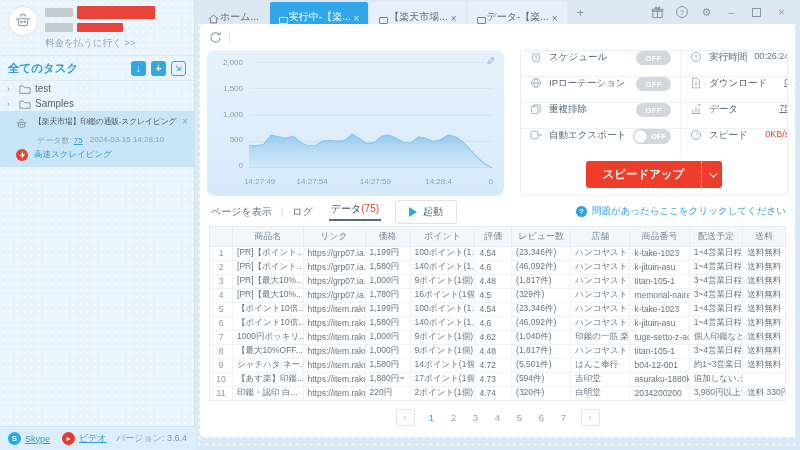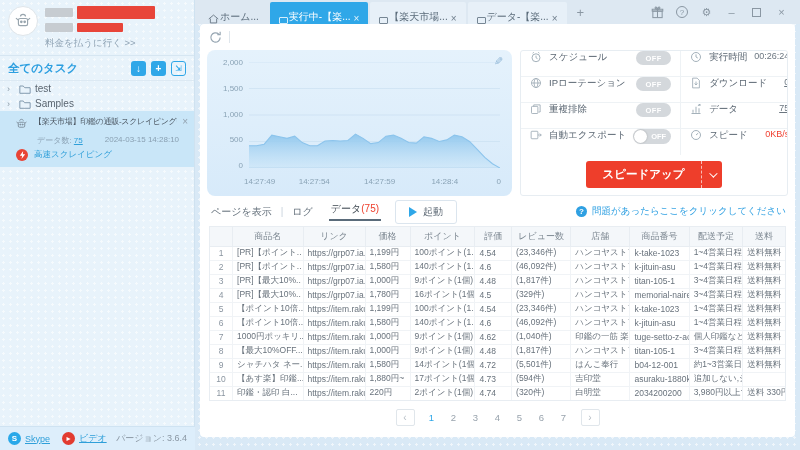--- a/index.html
+++ b/index.html
@@ -38,21 +38,21 @@
   .chev { font-size:9px; color:#8b9aa6; width:8px; display:inline-block; }
   .chev.open { transform:rotate(90deg); }
   .folder-ico { color:#7d96aa; display:flex; }
   .folder-row.selected { background:linear-gradient(180deg,#55b8ef,#2aa1e6); color:#fff; height:16px; }
   .folder-row.selected .chev, .folder-row.selected .folder-ico { color:#fff; }
   .task-item { background:#c9e6f8; padding:5px 6px 6px 14px; }
   .task-title-row { display:flex; align-items:flex-start; gap:5px; }
   .robot-ico { color:#7e8e9c; flex:none; margin-top:1px; }
   .task-title { flex:1; font-size:8px; color:#4a5560; white-space:nowrap; overflow:hidden; letter-spacing:-0.3px; }
   .task-close { color:#93a3b0; font-size:10px; flex:none; cursor:default; }
-  .task-meta { margin:2px 0 3px 23px; font-size:8px; color:#8aa0b2; display:flex; gap:22px; white-space:nowrap; }
+  .task-meta { margin:2px 0 3px 23px; font-size:8px; color:#8aa0b2; display:flex; gap:7px; white-space:nowrap; }
   .task-count { color:#2f9fd9; text-decoration:underline; }
   .task-badge { margin-left:2px; display:flex; align-items:center; gap:6px; }
   .fast-ico { width:12px; height:12px; border-radius:50%; background:#e84335; display:flex;
               align-items:center; justify-content:center; flex:none; }
   .badge-label { color:#2f9fd9; font-size:8.5px;font-family:Liberation Serif, serif; }
   .sidebar-footer { position:absolute; left:0; bottom:0; width:195px; height:24px;
                     border-top:1px solid #cfe3f2; background:#ddeefb; display:flex;
                     align-items:center; gap:4px; padding:0 8px; font-size:9px; }
   .round-ico { width:13px; height:13px; border-radius:50%; color:#fff; font-size:8px; font-weight:bold;
                display:flex; align-items:center; justify-content:center; flex:none; }
@@ -77,21 +77,21 @@
   .q-circle { width:12px; height:12px; border:1.1px solid #8a97a3; border-radius:50%; font-size:8px;
               display:flex; align-items:center; justify-content:center; }
   .max-box { width:9px; height:9px; border:1.1px solid #8a97a3; }
 
   
   .main-panel { position:absolute; left:200px; top:24px; right:5px; bottom:13px; background:#fff;
                 border-radius:4px; overflow:hidden; }
   .refresh-row { height:26px; display:flex; align-items:center; gap:7px; padding:0 9px; }
   .vdiv { width:1px; height:12px; background:#dfe6ec; }
 
-  .dash { display:flex; gap:8px; padding:0 7px; height:146px; }
+  .dash { display:flex; gap:16px; padding:0 7px; height:146px; }
   .chart-panel { flex:1.18; position:relative; border-radius:8px;
                  background:linear-gradient(180deg,#e5f2fc,#d7eafa); }
   .y-axis { position:absolute; left:6px; top:8px; bottom:26px; width:30px; display:flex;
             flex-direction:column; justify-content:space-between; align-items:flex-end;
             font-size:8px; color:#8aa3b6; }
   .plot { position:absolute; left:42px; right:12px; top:12px; bottom:28px; }
   .plot svg { width:100%; height:100%; display:block; }
   .x-axis { position:absolute; left:42px; right:12px; bottom:8px; height:11px; font-size:8px; color:#8aa3b6; }
   .x-axis span { position:absolute; white-space:nowrap; }
   .x-axis span:nth-child(1){ left:-2%; }

